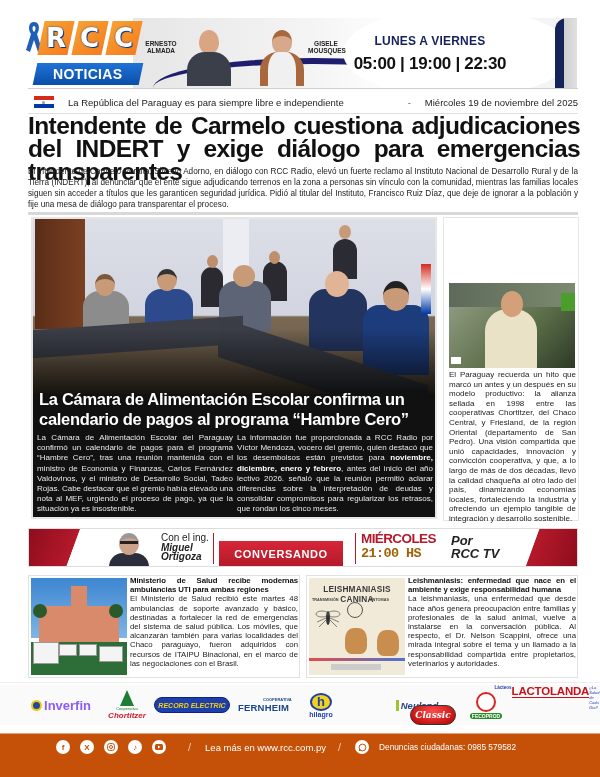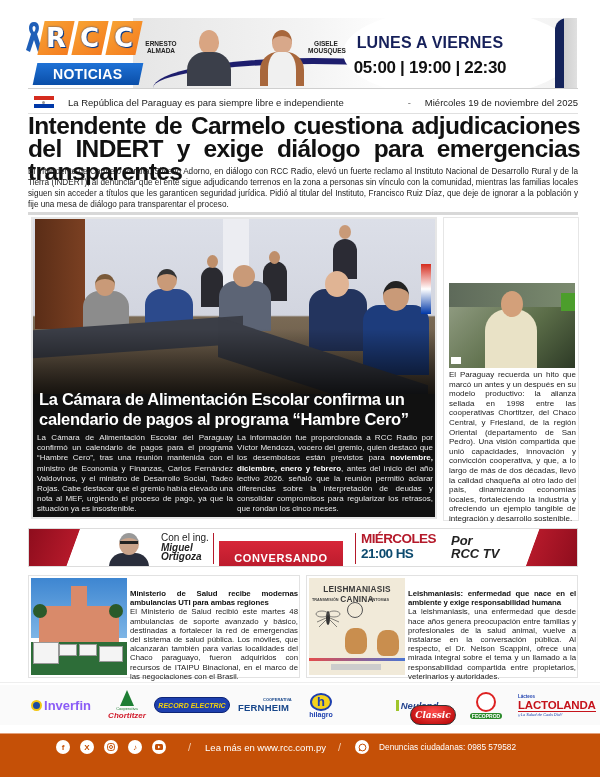--- a/index.html
+++ b/index.html
@@ -17,21 +17,21 @@
   .rcc-box { position: absolute; top: 3px; width: 30px; height: 34px; background: linear-gradient(135deg,#f7a233,#f57c1f); transform: skewX(-12deg); display:flex; align-items:center; justify-content:center; }
   .rcc-box span { transform: skewX(12deg); color: #fff; font-weight: bold; font-size: 26px; font-family: "DejaVu Sans", sans-serif; text-shadow: 0 0 2px #0b3d8c, 1px 1px 0 #0b3d8c; }
   .noticias { position: absolute; left: 10px; top: 45px; width: 106px; height: 22px; background: linear-gradient(180deg,#1f72d6,#0a4ea8); transform: skewX(-12deg); display:flex; align-items:center; justify-content:center; }
   .noticias span { transform: skewX(12deg); color:#fff; font-weight: bold; font-size: 14px; letter-spacing: 0.3px; }
   .host { position: absolute; top: 0; height: 70px; }
   .host-name { position: absolute; font-size: 6.5px; font-weight: bold; color: #222; line-height: 7px; text-align: center; }
   .host-photo { position: absolute; top: 4px; width: 46px; height: 64px; }
   .host-head { position: absolute; left: 14px; top: 8px; width: 20px; height: 24px; border-radius: 50% 50% 45% 45%; background: #d9a582; }
   .host-body { position: absolute; left: 2px; top: 30px; width: 44px; height: 34px; border-radius: 18px 18px 0 0; }
   .schedule { position: absolute; left: 325px; top: 16px; width: 160px; text-align: center; }
-  .sched-days { font-size: 16px; font-weight: bold; color: #16205a; letter-spacing: 0.2px; }
+  .sched-days { font-size: 12px; font-weight: bold; color: #16205a; letter-spacing: 0.2px; }
   .sched-times { font-size: 17px; font-weight: bold; color: #111; margin-top: 6px; letter-spacing: -0.3px; }
 
   .rule-top { position: absolute; left: 28px; top: 88px; width: 550px; height: 1px; background: #cfcfcf; }
 
   
   .tagline-row { position: absolute; left: 28px; top: 93px; width: 550px; height: 18px; display:flex; align-items:center; font-size: 9.5px; color: #222; }
   .flag { width: 20px; height: 12px; margin-left: 6px; margin-right: 14px; display:flex; flex-direction:column; }
   .flag div { flex:1; }
   .flag .mid { background:#fff; position:relative; }
   .flag .mid::after { content:""; position:absolute; left:8px; top:1px; width:3px; height:3px; border-radius:50%; background:#999; }
@@ -74,30 +74,30 @@
   .promo { position: absolute; left: 28px; top: 528px; width: 550px; height: 39px; background: #fff; border: 1px solid #ddd; overflow: hidden; }
   .promo-left { position:absolute; left:0; top:0; width:70px; height:39px; background: linear-gradient(110deg,#8e0d1d,#b4192a 60%,#ffffff 61%); }
   .promo-right { position:absolute; right:0; top:0; width:70px; height:39px; background: linear-gradient(110deg,#ffffff 38%,#b4192a 39%,#8e0d1d); }
   .promo-man { position:absolute; left:80px; top:2px; width:40px; height:37px; }
   .promo-man .h { position:absolute; left:10px; top:2px; width:20px; height:22px; border-radius:50%; background:#caa38a; border-top:5px solid #999; }
   .promo-man .glasses { position:absolute; left:11px; top:10px; width:18px; height:3px; background:#222; }
   .promo-man .b { position:absolute; left:0; top:22px; width:40px; height:16px; border-radius:14px 14px 0 0; background:#2a2e3c; }
   .promo-con { position:absolute; left:132px; top:4px; font-size: 10px; line-height: 9.5px; color:#222; }
   .promo-con i { font-style: italic; font-weight: bold; }
   .promo-vline { position:absolute; top:4px; width:1px; height:31px; background:#b4192a; }
-  .promo-conversando { position:absolute; left:190px; top:12px; width:124px; height:33px; background: linear-gradient(180deg,#d72638,#b4192a); color:#fff; font-weight:bold; font-size:11px; letter-spacing:0.6px; display:flex; align-items:center; justify-content:center; }
+  .promo-conversando { position:absolute; left:190px; top:12px; width:124px; height:26px; background: linear-gradient(180deg,#d72638,#b4192a); color:#fff; font-weight:bold; font-size:11px; letter-spacing:0.6px; display:flex; align-items:center; justify-content:center; }
   .promo-day { position:absolute; left:332px; top:3px; width:80px; }
   .promo-day .d { font-size: 13.5px; font-weight: bold; color:#b4192a; letter-spacing:-0.6px; line-height:14px; }
-  .promo-day .t { font-size: 13.5px; font-weight: bold; color:#0c4a6e; letter-spacing:-0.6px; line-height:15px; }
+  .promo-day .t { font-size: 13.5px; font-weight: bold; color:#a16207; letter-spacing:-0.6px; line-height:15px;font-family:Liberation Mono, monospace; }
   .promo-por { position:absolute; left:422px; top:5px; font-size: 13px; font-style: italic; font-weight: bold; color:#222; line-height: 13px; }
 
   
   .story { position: absolute; top: 575px; width: 272px; height: 103px; background: #fff; border: 1px solid #e2e2e2; }
   .story-img { position:absolute; left:2px; top:2px; width:96px; height:97px; overflow:hidden; }
-  .story-body { position:absolute; left:101px; top:14px; width:168px; }
+  .story-body { position:absolute; left:101px; top:1px; width:168px; }
   .story-title { font-size: 7.8px; font-weight: bold; line-height: 8.7px; color:#111; text-align: justify; letter-spacing:-0.1px; }
   .story-text { font-size: 7.8px; line-height: 9.2px; color:#222; text-align: justify; }
   .pal-sky { position:absolute; left:0; top:0; width:96px; height:60px; background: linear-gradient(180deg,#3e86d1,#7db5e6); }
   .pal-bldg { position:absolute; left:8px; top:28px; width:80px; height:40px; background:#d98a6a; }
   .pal-tower { position:absolute; left:40px; top:8px; width:16px; height:22px; background:#d98a6a; }
   .pal-ground { position:absolute; left:0; top:64px; width:96px; height:33px; background:#2d6d38; }
   .amb { position:absolute; width:18px; height:12px; background:#f4f4f4; border:1px solid #999; }
   .palm { position:absolute; width:14px; height:14px; border-radius:50%; background:#2a5a2a; }
   .leish-bg { position:absolute; left:0; top:0; width:96px; height:97px; background:#f1ead9; }
   .leish-title { position:absolute; left:2px; top:6px; width:92px; text-align:center; font-size:8.3px; font-weight:bold; color:#3a3a3a; letter-spacing:0.2px; }
@@ -123,21 +123,21 @@
   .sp-hil { left:303px; width:36px; flex-direction:column; }
   .sp-hil .o { width:22px; height:18px; border-radius:50%; background:#f3d21c; border:2px solid #1d3fae; color:#1d3fae; font-weight:bold; font-size:13px; display:flex; align-items:center; justify-content:center; }
   .sp-hil .n { font-size:7px; font-weight:bold; color:#1d3fae; }
   .sp-neu { left:351px; width:44px; flex-direction:column;margin-left:44px; }
   .sp-neu .n { font-style:italic; font-weight:bold; font-size:9.5px; color:#26458f; border-left:3px solid #9fc52b; padding-left:2px; }
   .sp-classic { left:408px; width:50px;align-items:flex-end; }
   .sp-classic .pill { width:46px; height:20px; border-radius:10px; background: radial-gradient(ellipse at 50% 30%,#ff4b4b,#b00000); border:1px solid #333; color:#fff; font-style:italic; font-weight:bold; font-size:9px; font-family:"DejaVu Serif", serif; display:flex; align-items:center; justify-content:center; }
   .sp-feco { left:470px; width:32px; flex-direction:column; }
   .sp-feco .o { width:20px; height:20px; border-radius:50%; border:2px solid #d22; background:#fff; }
   .sp-feco .n { font-size:5px; font-weight:bold; color:#fff; background:#2a8a2a; border-radius:4px; padding:0 2px; margin-top:1px; }
-  .sp-lacto { left:518px; width:58px; flex-direction:column; align-items:flex-start; }
+  .sp-lacto { left:518px; width:58px; flex-direction:row; align-items:flex-start; }
   .sp-lacto .s { font-size:4.5px; color:#1d3fae; font-weight:bold; }
   .sp-lacto .n { font-size:11.5px; font-weight:bold; color:#c5121b; letter-spacing:-0.2px; line-height:12px; border-bottom:1px solid #c5121b; }
   .sp-lacto .t { font-size:4px; color:#1d3fae; font-style:italic; }
 
   
   .footer-rule { position:absolute; left:0; top:733px; width:600px; height:1px; background:#e3a07a; }
   .footer { position: absolute; left: 0; top: 734px; width: 600px; height: 43px; background: #c55007; }
   .footer-row { position:absolute; left:56px; top:5px; height:16px; display:flex; align-items:center; color:#fff; }
   .soc { width:14px; height:14px; border-radius:50%; background:#fff; color:#c55007; font-size:8px; font-weight:bold; display:flex; align-items:center; justify-content:center; margin-right:10px; }
   .slash { margin: 0 14px 0 12px; color:#f3c8a8; font-size:11px; }

